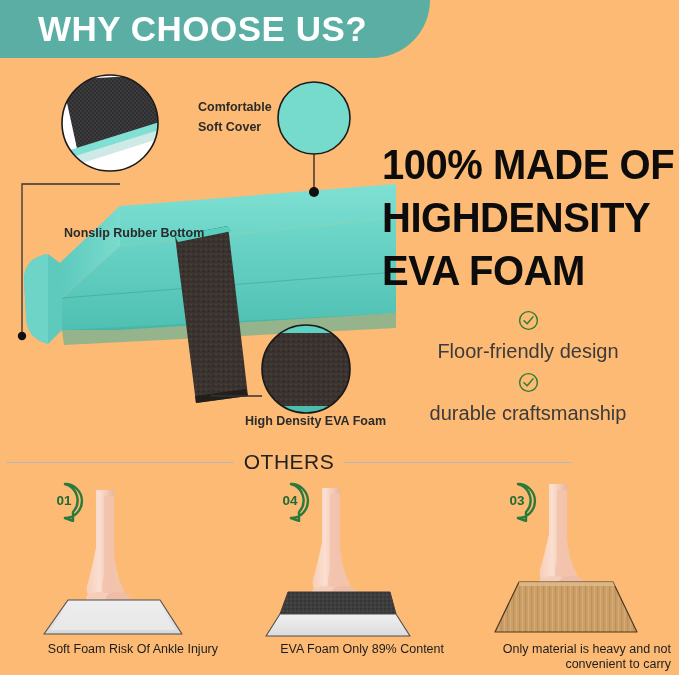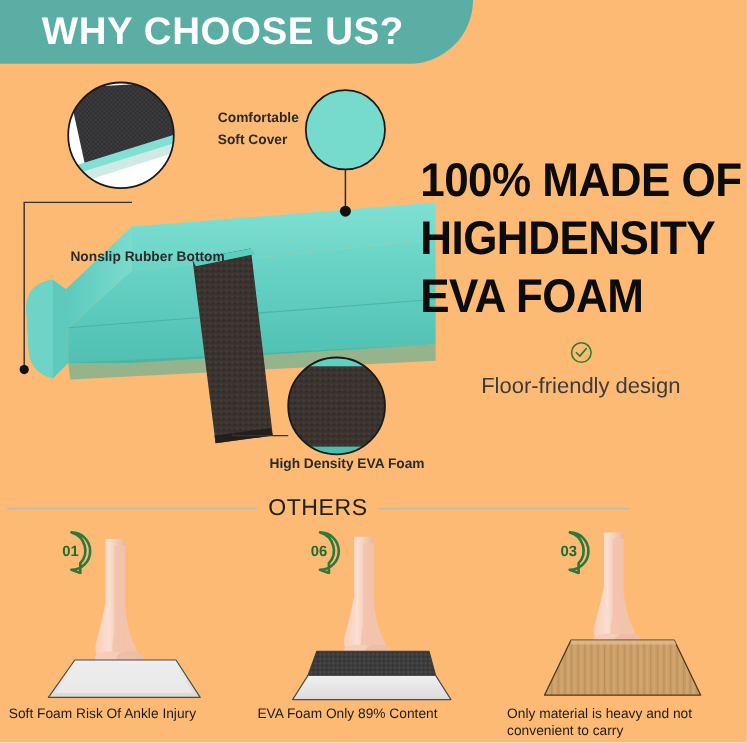--- a/index.html
+++ b/index.html
@@ -89,21 +89,21 @@
     position: absolute; left: 0; top: 0; width: 36px; height: 36px;
     display: flex; align-items: center; justify-content: center;
     font-size: 13.5px; font-weight: bold; color: #1f6b33;
     font-family: "Liberation Sans", sans-serif;
   }
 
   .scene { position: absolute; left: 0; top: 6px; width: 226px; height: 160px; }
 
   .caption {
     position: absolute; left: 8px; top: 166px; width: 210px;
-    text-align: left; font-size: 12.5px; color: #1d1d1d;
+    text-align: right; font-size: 12.5px; color: #1d1d1d;
     line-height: 15px; font-family: "Liberation Sans", sans-serif;
   }
 </style>
 </head>
 <body>
 
 <div class="page">
 
   <div class="banner">
     <div class="banner-title">WHY CHOOSE US?</div>
@@ -222,20 +222,27 @@
     </div>
 
     <div class="bullets">
       <div class="bullet">
         <svg class="check-ic" viewBox="0 0 22 22">
           <circle cx="11" cy="11" r="9.3" fill="none" stroke="#2e7d32" stroke-width="1.5"></circle>
           <path d="M6.3,11.2 L9.6,14.4 L15.7,7.2" fill="none" stroke="#2e7d32" stroke-width="1.6" stroke-linecap="round" stroke-linejoin="round"></path>
         </svg>
         <span class="bullet-text">Floor-friendly design</span>
       </div>
+      <div class="bullet">
+        <svg class="check-ic" viewBox="0 0 22 22">
+          <circle cx="11" cy="11" r="9.3" fill="none" stroke="#2e7d32" stroke-width="1.5"></circle>
+          <path d="M6.3,11.2 L9.6,14.4 L15.7,7.2" fill="none" stroke="#2e7d32" stroke-width="1.6" stroke-linecap="round" stroke-linejoin="round"></path>
+        </svg>
+        <span class="bullet-text">durable craftsmanship</span>
+      </div>
     </div>
   </div>
 
   <div class="divider">
     <div class="rule"></div>
     <div class="dtitle">OTHERS</div>
     <div class="rule"></div>
   </div>
 
   <div class="others">
@@ -304,21 +311,21 @@
         <g>
           <path d="M62,110 L164,110 L170,132 L54,132 Z" fill="url(#evaTex2)" stroke="#3a3a3a" stroke-width="1" stroke-linejoin="round"></path>
           <path d="M54,132 L170,132 L184,154 L40,154 Z" fill="url(#mat2)" stroke="#4d4d4d" stroke-width="1.1" stroke-linejoin="round"></path>
         </g>
       </svg>
 
       <div class="badge">
         <svg viewBox="0 0 40 40" width="40" height="40">
           <path d="M19,2 A17,17 0 1,1 18.9,36 L27,39 L27,30 A17,17 0 0,0 19,2 Z" fill="none" stroke="#2a7a3b" stroke-width="2.4" stroke-linejoin="round"></path>
         </svg>
-        <div class="badge-num">06</div>
+        <div class="badge-num">04</div>
       </div>
 
       <div class="caption">EVA Foam Only 89% Content</div>
     </div>
 
     <div class="col c3">
       <svg class="scene" viewBox="0 0 226 160">
         <defs>
           <linearGradient id="skin3" x1="0" y1="0" x2="1" y2="0">
             <stop offset="0%" stop-color="#f7cdb9"></stop>

